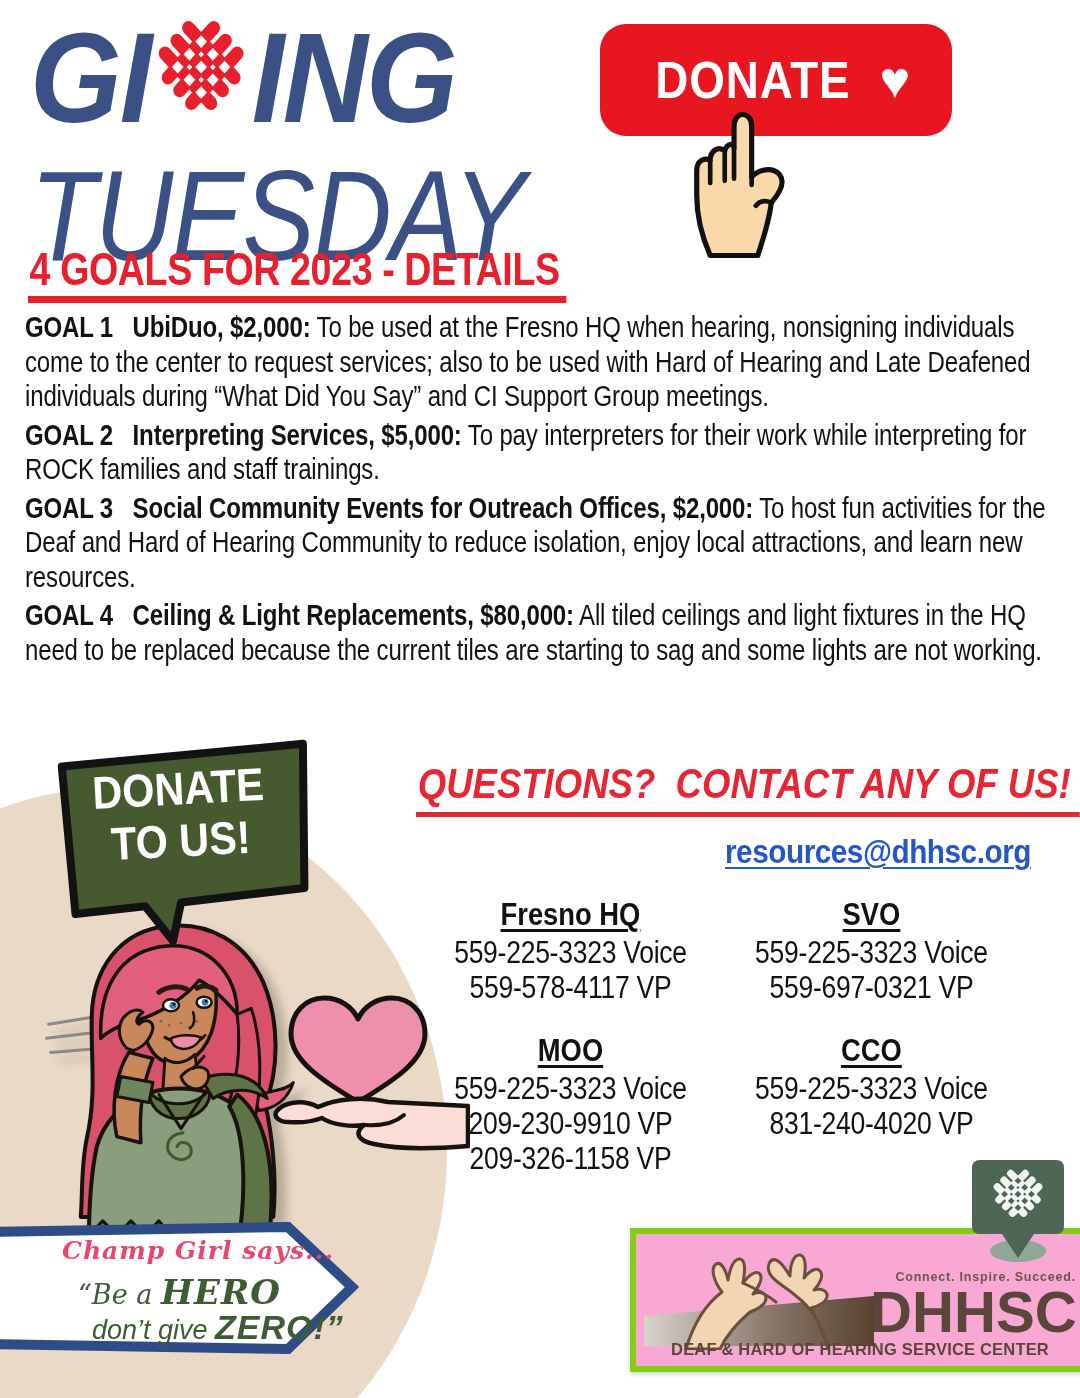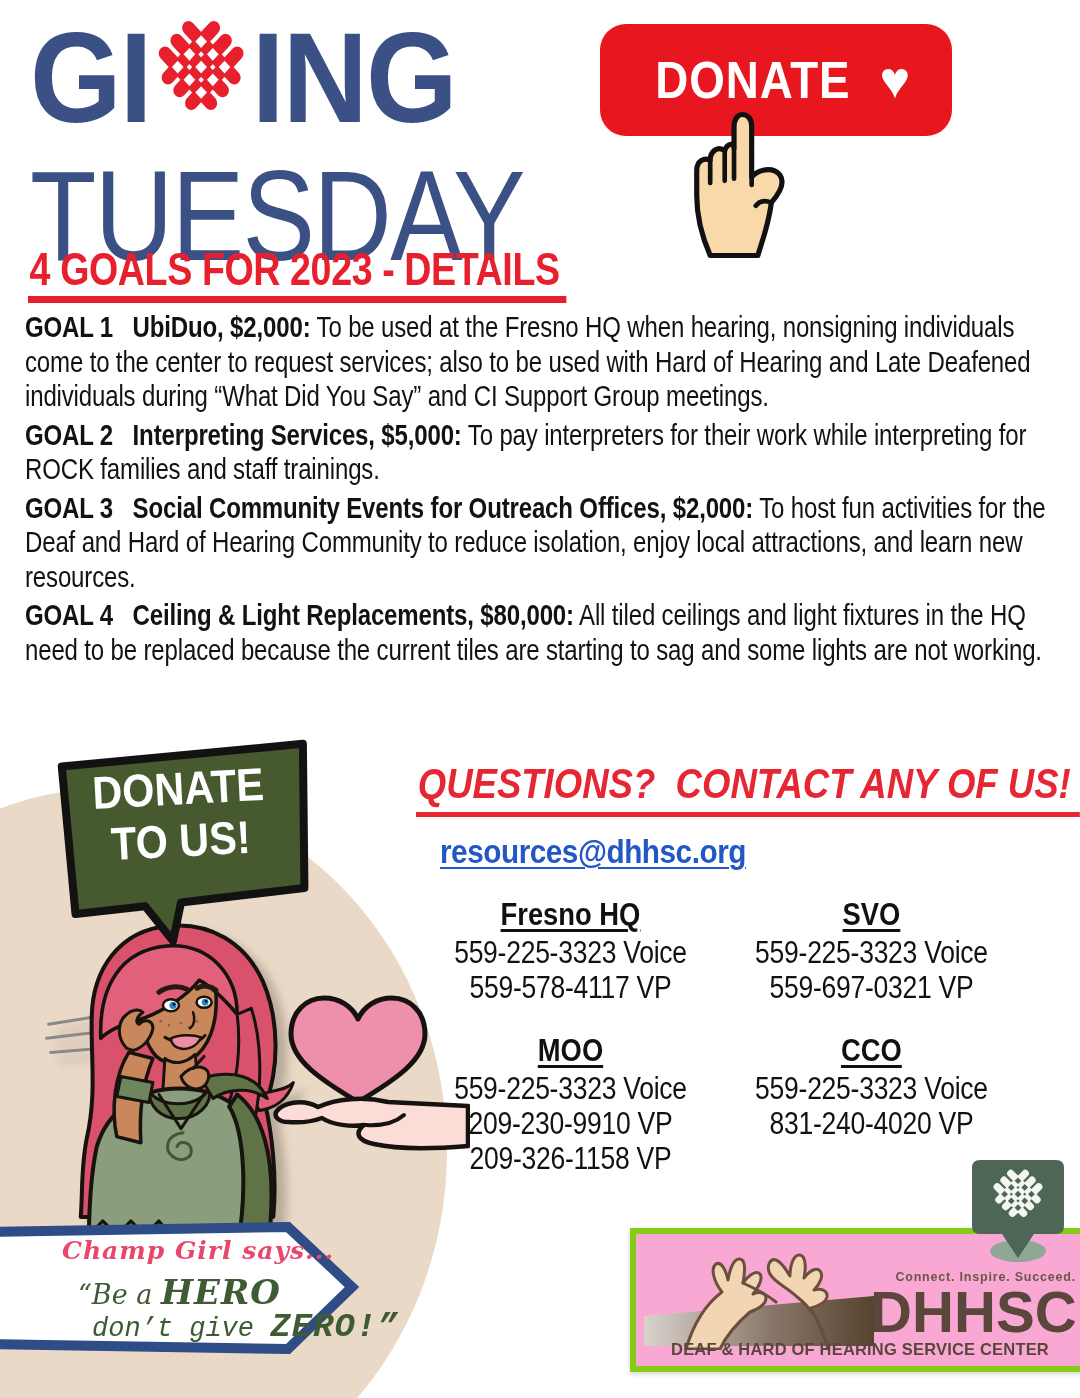--- a/index.html
+++ b/index.html
@@ -1,21 +1,21 @@
 <!DOCTYPE html>
 <html><head>
 <meta charset="utf-8">
 <style>
   html,body{margin:0;padding:0;background:#fff;}
   .page{position:relative;width:1080px;height:1398px;background:#fff;overflow:hidden;
         font-family:"Liberation Sans",sans-serif;}
   .abs{position:absolute;}
 
   
-  .gt-logo{left:30px;top:14px;color:#3B5185;}
+  .gt-logo{left:30px;top:14px;color:#3B5185;font-style:italic;}
   .gt-line1{display:flex;align-items:flex-start;font-size:128px;font-weight:700;
             letter-spacing:-2px;line-height:1;transform:scaleX(.92);transform-origin:0 0;}
   .gt-heart-svg{width:106px;height:100px;margin:2px 2px 0 2px;}
   .gt-line2{font-size:128px;font-weight:400;letter-spacing:-2px;line-height:1;
             transform:scaleX(.85);transform-origin:0 0;margin-top:10px;}
 
   
   .donate-btn{left:600px;top:24px;width:352px;height:112px;background:#E8171F;
               border-radius:26px;display:flex;align-items:center;justify-content:center;
               gap:16px;color:#fff;cursor:pointer;z-index:2;}
@@ -30,21 +30,21 @@
                  transform:scaleX(.80);transform-origin:0 0;white-space:nowrap;}
   .goals-body{left:25px;top:310px;width:1292px;transform:scaleX(.801);transform-origin:0 0;
               font-size:30px;line-height:34.5px;color:#121212;letter-spacing:-.2px;}
   .goals-body p{margin:0 0 4px 0;}
   .goals-body .lead{font-weight:800;}
 
   
   .q-heading{left:416px;top:760px;display:inline-block;color:#E72633;font-style:italic;
              font-size:42px;font-weight:800;white-space:nowrap;border-bottom:5px solid #E72633;
              padding:0 10px 4px 2px;transform:scaleX(.87);transform-origin:0 0;z-index:3;}
-  .email{left:423px;top:833px;width:600px;text-align:left;z-index:3;}
+  .email{left:448px;top:833px;width:600px;text-align:right;z-index:3;}
   .email a{color:#2257C5;font-size:33px;font-weight:600;text-decoration:underline;
            text-decoration-thickness:2px;text-underline-offset:4px;letter-spacing:-.5px;
            display:inline-block;transform:scaleX(.9);}
   .contact-grid{left:420px;top:893px;width:704px;transform:scaleX(.855);transform-origin:0 0;
                 display:grid;grid-template-columns:352px 352px;row-gap:24px;z-index:3;}
   .office{text-align:center;color:#111;}
   .office .oname{font-size:32px;font-weight:800;line-height:42px;text-decoration:underline;
                  text-decoration-thickness:3px;text-underline-offset:4px;}
   .office .oline{font-size:31px;font-weight:500;line-height:35px;letter-spacing:-.3px;}
 
@@ -57,21 +57,21 @@
                transform:scaleX(.9);transform-origin:50% 0;}
   .girl-svg{left:40px;top:916px;width:272px;height:336px;z-index:2;
             filter:drop-shadow(10px 8px 5px rgba(125,112,98,.45));}
   .hand-heart{left:266px;top:982px;width:204px;height:188px;z-index:2;}
 
   .banner-svg{left:-22px;top:1222px;width:396px;height:136px;z-index:6;}
   .banner-l1{left:62px;top:1236px;color:#E8476B;font-family:"DejaVu Serif",serif;
              font-style:italic;font-weight:700;font-size:25px;letter-spacing:1px;z-index:7;}
   .banner-l2{left:78px;top:1272px;color:#3E5B33;font-family:"DejaVu Serif",serif;
              font-style:italic;font-size:27px;z-index:7;}
-  .banner-l3{left:92px;top:1308px;color:#3E5B33;font-family:Liberation Mono, monospace;
+  .banner-l3{left:92px;top:1308px;color:#3E5B33;font-family:Liberation Sans, sans-serif;
              font-style:italic;font-size:27px;z-index:7;}
   .banner-em{font-size:34px;font-weight:700;letter-spacing:1px;}
 
   
   .dhhsc-card{left:630px;top:1228px;width:448px;height:132px;background:#f9a8d4;
               border:6px solid #84cc16;box-shadow:0 2px 5px rgba(0,0,0,.18);z-index:4;}
   .grad-wedge{position:absolute;left:8px;top:62px;width:230px;height:50px;
               background:linear-gradient(90deg,#D9D3CD 0%,#8A776A 55%,#57432F 100%);
               clip-path:polygon(0 40%,100% 0,100% 100%,0 100%);}
   .hands-svg{position:absolute;left:14px;top:2px;width:232px;height:114px;}

